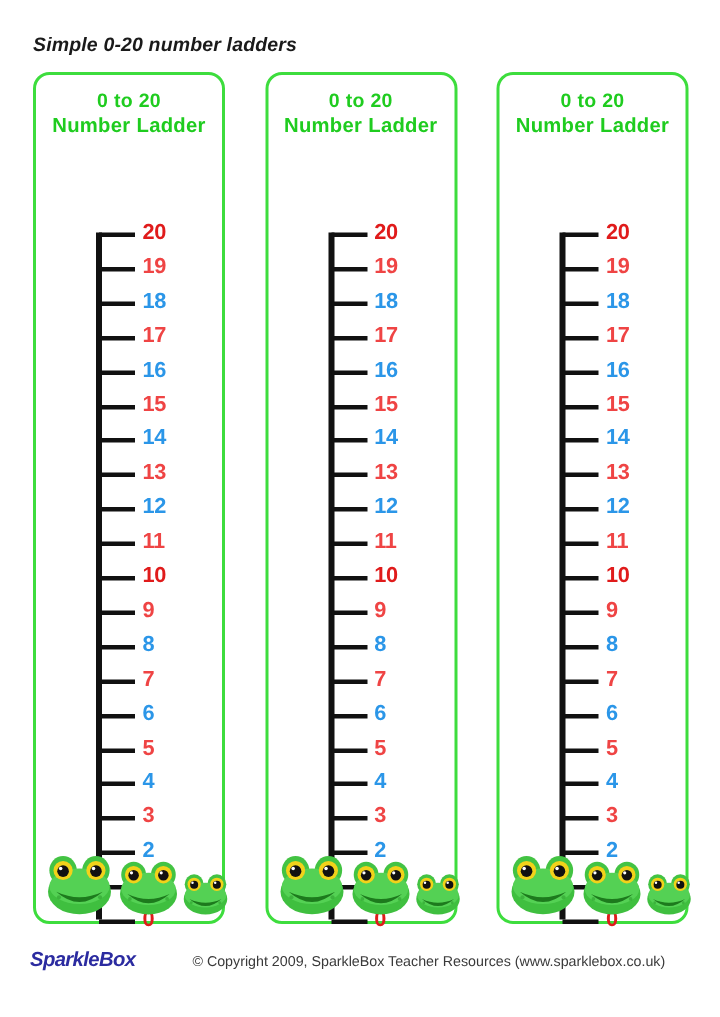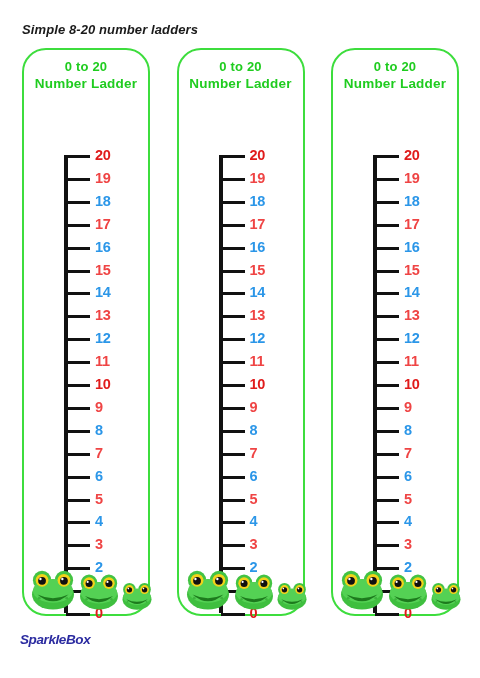--- a/index.html
+++ b/index.html
@@ -35,21 +35,21 @@
     height: 568px;
     display: flex;
     justify-content: space-between;
   }
 
   .ladder-card {
     width: 128px;
     height: 568px;
     box-sizing: border-box;
     border: 2px solid #3ddd3d;
-    border-radius: 24px;
+    border-radius: 11px;
     background: #ffffff;
     position: relative;
   }
 
   .card-heading {
     position: absolute;
     top: 8px;
     left: 0;
     right: 0;
     text-align: center;
@@ -148,21 +148,21 @@
   }
   #footer-copy {
     margin-left: 6px;
     font-size: 9.5px;
     color: #3a3a3a;
   }
 </style>
 </head>
 <body>
 
-<div id="page-title">Simple 8-20 number ladders</div>
+<div id="page-title">Simple 0-20 number ladders</div>
 
 <div id="ladders-row">
     <div class="ladder-card">
       <div class="card-heading">
         <div>0 to 20</div>
         <div class="hl2">Number Ladder</div>
       </div>
       <div class="ladder-body">
         <div class="rail"></div>
         <div class="rungs">
@@ -581,13 +581,14 @@
               <circle cx="20" cy="66" r="3" fill="#2f9e2f" opacity="0.6"></circle>
               <circle cx="80" cy="66" r="3" fill="#2f9e2f" opacity="0.6"></circle>
             </svg></div>
         </div>
       </div>
     </div>
   </div>
 
 <div id="footer">
   <span id="footer-logo">SparkleBox</span>
+  <span id="footer-copy">© Copyright 2009, SparkleBox Teacher Resources (www.sparklebox.co.uk)</span>
 </div>
 
 </body></html>

